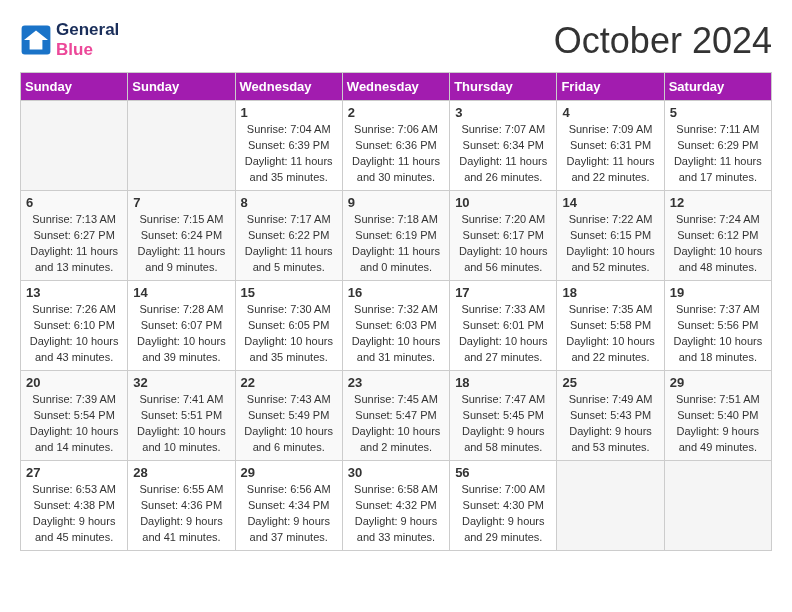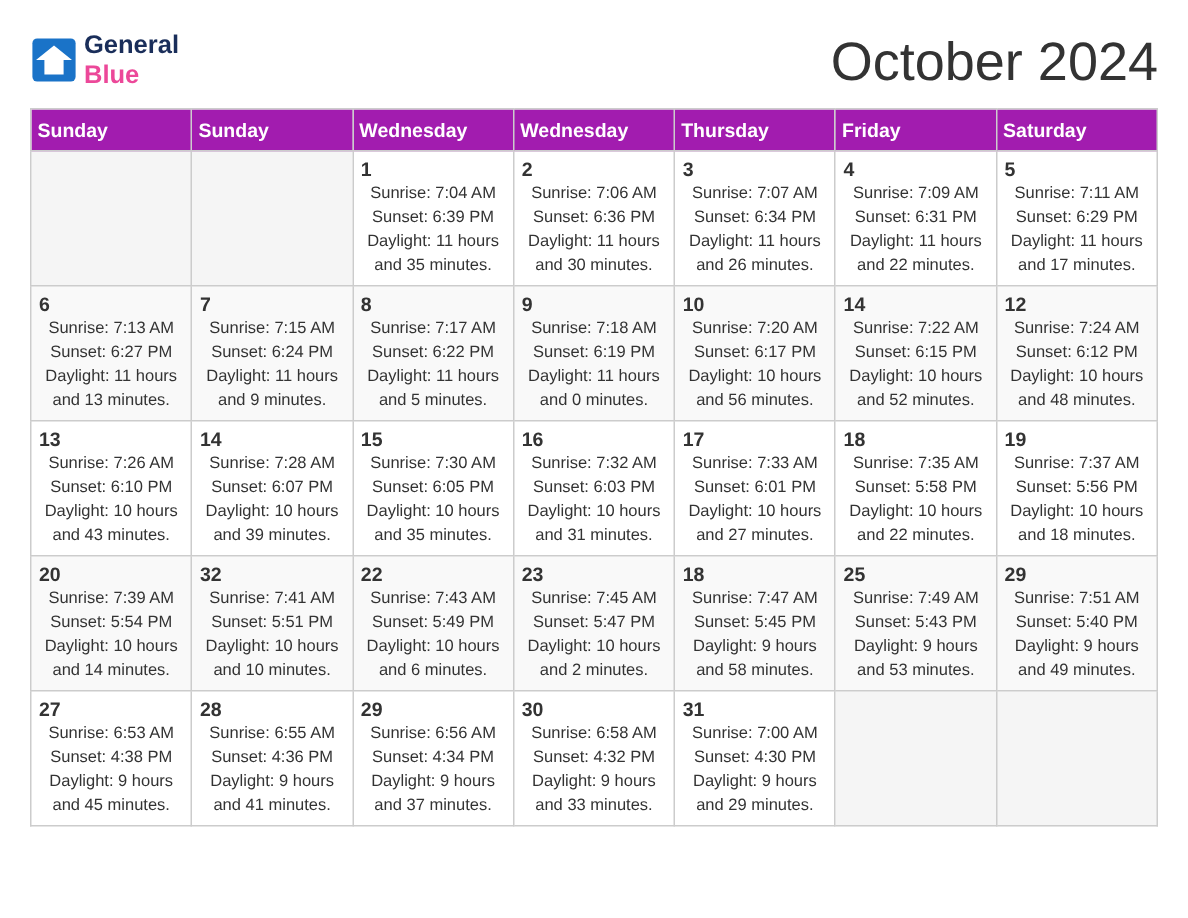--- a/index.html
+++ b/index.html
@@ -233,20 +233,20 @@
         </td>
         <td>
           <div class="day-num">29</div>
           <div class="cell-content">Sunrise: 6:56 AM<br>Sunset: 4:34 PM<br>Daylight: 9 hours and 37 minutes.</div>
         </td>
         <td>
           <div class="day-num">30</div>
           <div class="cell-content">Sunrise: 6:58 AM<br>Sunset: 4:32 PM<br>Daylight: 9 hours and 33 minutes.</div>
         </td>
         <td>
-          <div class="day-num">31</div>
+          <div class="day-num">56</div>
           <div class="cell-content">Sunrise: 7:00 AM<br>Sunset: 4:30 PM<br>Daylight: 9 hours and 29 minutes.</div>
         </td>
         <td class="empty-cell"></td>
         <td class="empty-cell"></td>
       </tr>
     </tbody>
 </table>
 
 </body></html>

